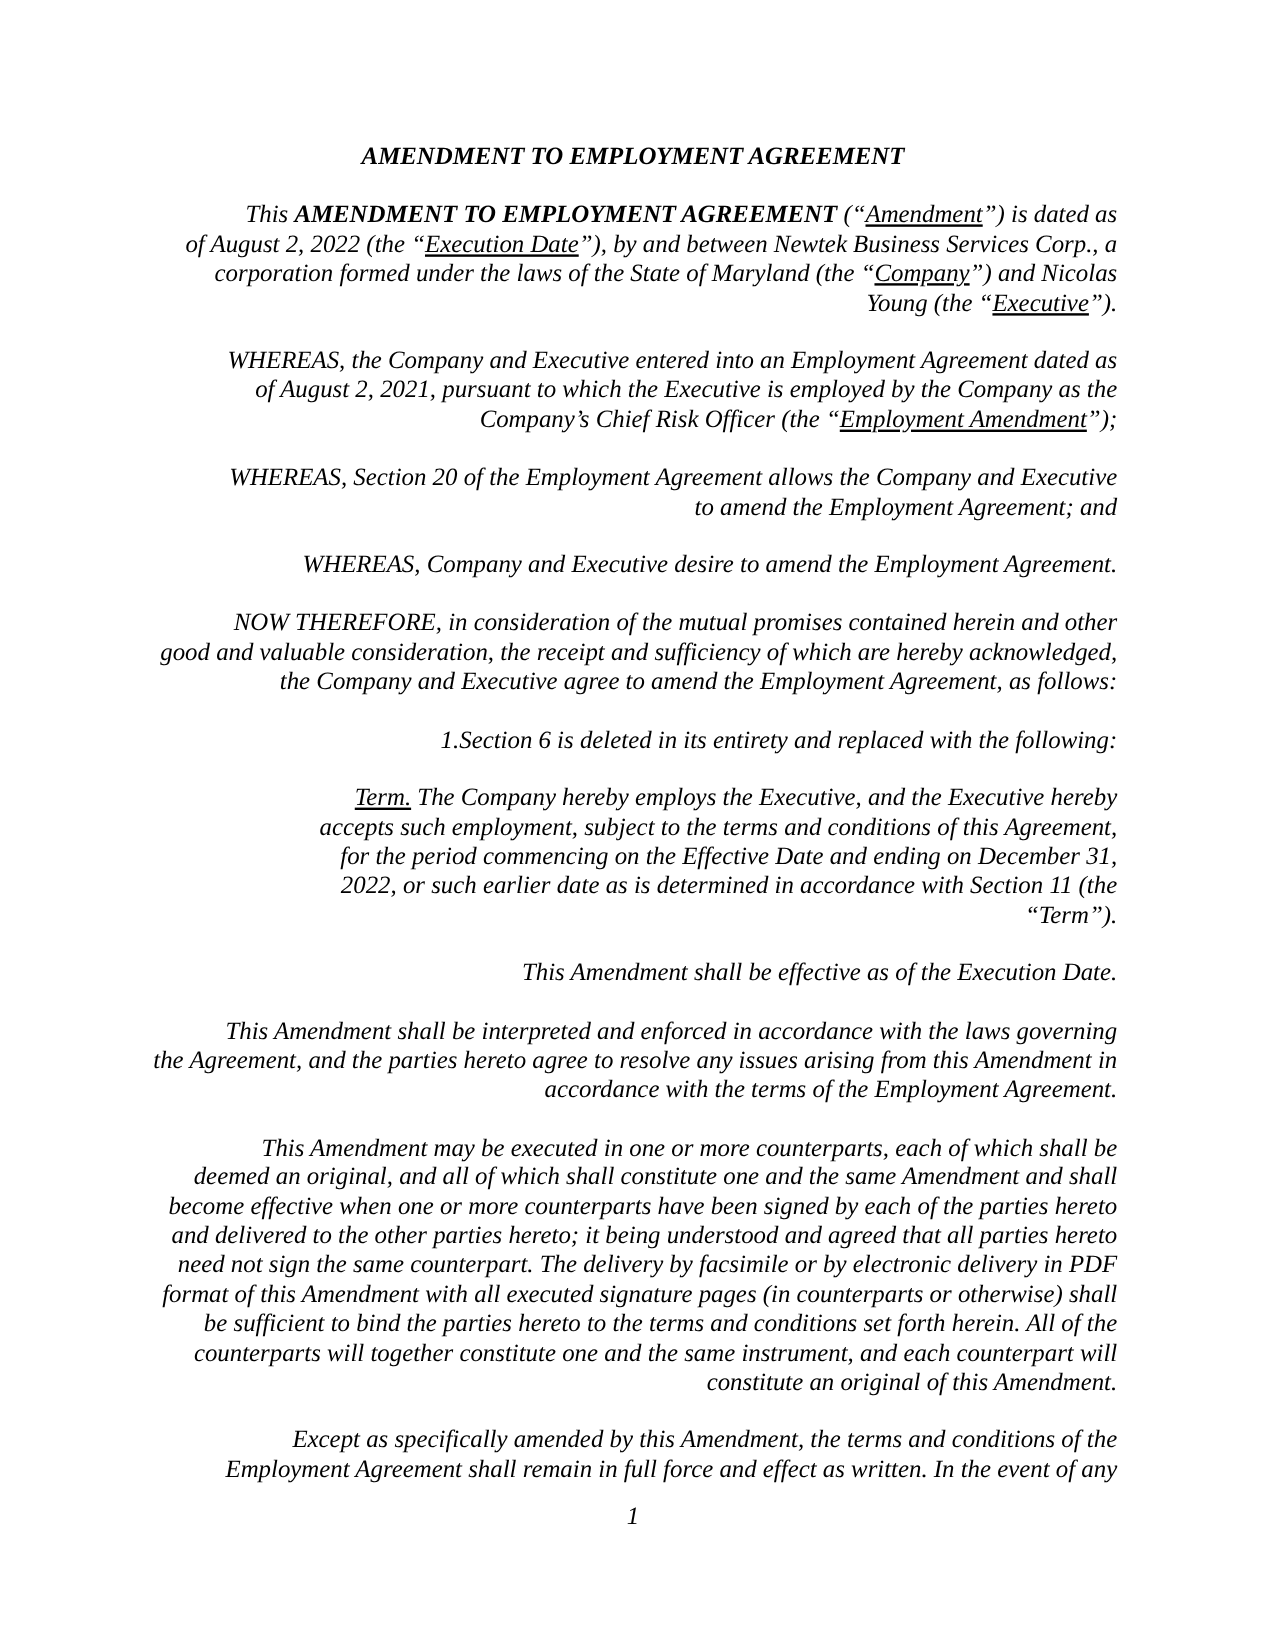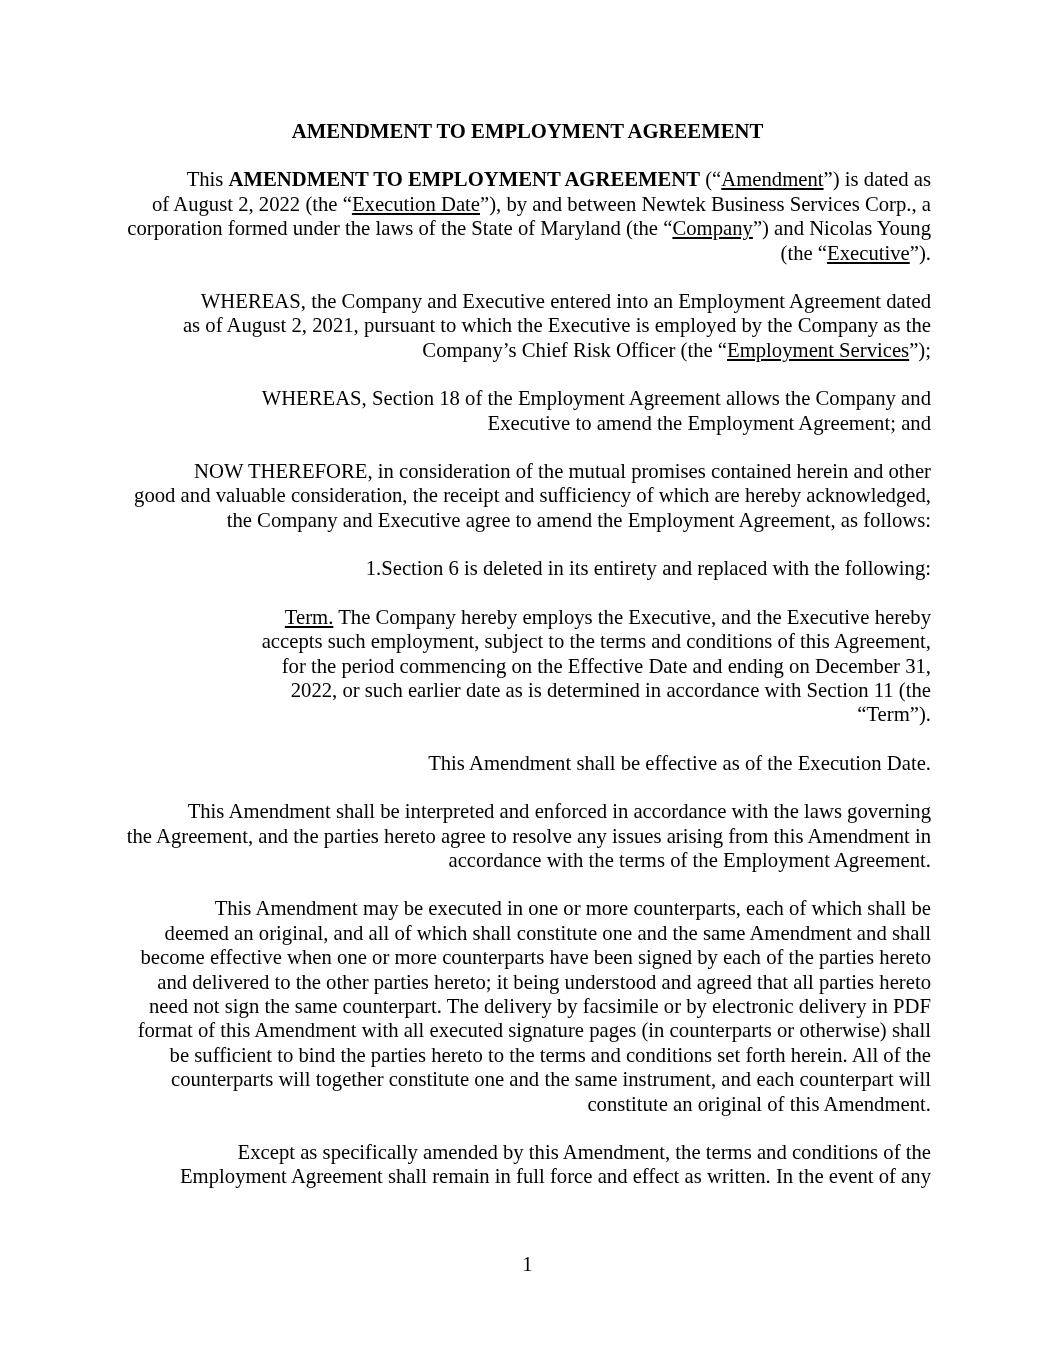--- a/index.html
+++ b/index.html
@@ -9,20 +9,21 @@
     width: 1055px;
     height: 1365px;
     margin: 0 auto;
     background: #ffffff;
     color: #000000;
     font-family: "Liberation Serif", "DejaVu Serif", serif;
     font-size: 20.7px;
     line-height: 24.4px;
     padding: 119px 124px 0 124px;
     overflow: hidden;
+    font-style: italic;
   }
   .doc-title {
     font-size: 20.7px;
     font-weight: 700;
     text-align: center;
     margin: 0 0 24px 0;
   }
   .para { margin: 0 0 24px 0; text-align: right; }
   .para.indent { text-indent: 62px; }
   .para.list { margin-left: 40px; }
@@ -39,22 +40,23 @@
   }
 </style>
 </head>
 <body>
 
 <div class="page">
   <h1 class="doc-title">AMENDMENT TO EMPLOYMENT AGREEMENT</h1>
 
   <div id="doc-body">
       <p class="para indent"><span class="">This </span><span class="seg-b ">AMENDMENT TO EMPLOYMENT AGREEMENT</span><span class=""> (“</span><span class="seg-u">Amendment</span><span class="">”) is dated as of August 2, 2022 (the “</span><span class="seg-u">Execution Date</span><span class="">”), by and between Newtek Business Services Corp., a corporation formed under the laws of the State of Maryland (the “</span><span class="seg-u">Company</span><span class="">”) and Nicolas Young (the “</span><span class="seg-u">Executive</span><span class="">”).</span></p>
-      <p class="para indent"><span class="">WHEREAS, the Company and Executive entered into an Employment Agreement dated as of August 2, 2021, pursuant to which the Executive is employed by the Company as the Company’s Chief Risk Officer (the “</span><span class="seg-u">Employment Services</span><span class="">”);</span></p>
-      <p class="para indent"><span class="">WHEREAS, Section 18 of the Employment Agreement allows the Company and Executive to amend the Employment Agreement; and</span></p>
+      <p class="para indent"><span class="">WHEREAS, the Company and Executive entered into an Employment Agreement dated as of August 2, 2021, pursuant to which the Executive is employed by the Company as the Company’s Chief Risk Officer (the “</span><span class="seg-u">Employment Amendment</span><span class="">”);</span></p>
+      <p class="para indent"><span class="">WHEREAS, Section 20 of the Employment Agreement allows the Company and Executive to amend the Employment Agreement; and</span></p>
+      <p class="para indent"><span class="">WHEREAS, Company and Executive desire to amend the Employment Agreement.</span></p>
       <p class="para indent"><span class="">NOW THEREFORE, in consideration of the mutual promises contained herein and other good and valuable consideration, the receipt and sufficiency of which are hereby acknowledged, the Company and Executive agree to amend the Employment Agreement, as follows:</span></p>
       <p class="para list"><span class="list-marker">1.</span><span class="">Section 6 is deleted in its entirety and replaced with the following:</span></p>
       <p class="para block"><span class="seg-u">Term.</span><span class=""> The Company hereby employs the Executive, and the Executive hereby accepts such employment, subject to the terms and conditions of this Agreement, for the period commencing on the Effective Date and ending on December 31, 2022, or such earlier date as is determined in accordance with Section 11 (the “Term”).</span></p>
       <p class="para indent"><span class="">This Amendment shall be effective as of the Execution Date.</span></p>
       <p class="para indent"><span class="">This Amendment shall be interpreted and enforced in accordance with the laws governing the Agreement, and the parties hereto agree to resolve any issues arising from this Amendment in accordance with the terms of the Employment Agreement.</span></p>
       <p class="para indent"><span class="">This Amendment may be executed in one or more counterparts, each of which shall be deemed an original, and all of which shall constitute one and the same Amendment and shall become effective when one or more counterparts have been signed by each of the parties hereto and delivered to the other parties hereto; it being understood and agreed that all parties hereto need not sign the same counterpart. The delivery by facsimile or by electronic delivery in PDF format of this Amendment with all executed signature pages (in counterparts or otherwise) shall be sufficient to bind the parties hereto to the terms and conditions set forth herein. All of the counterparts will together constitute one and the same instrument, and each counterpart will constitute an original of this Amendment.</span></p>
       <p class="para indent"><span class="">Except as specifically amended by this Amendment, the terms and conditions of the Employment Agreement shall remain in full force and effect as written. In the event of any</span></p>
     </div>
 
   <div class="page-footer">1</div>

